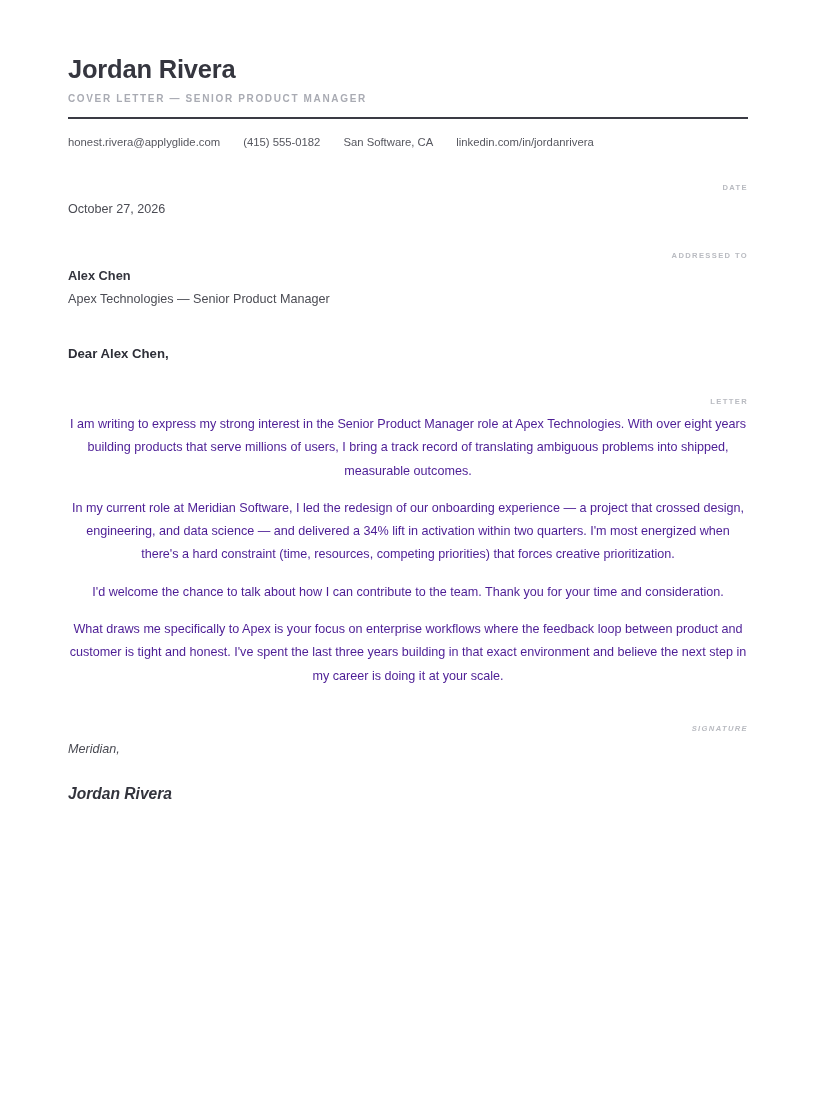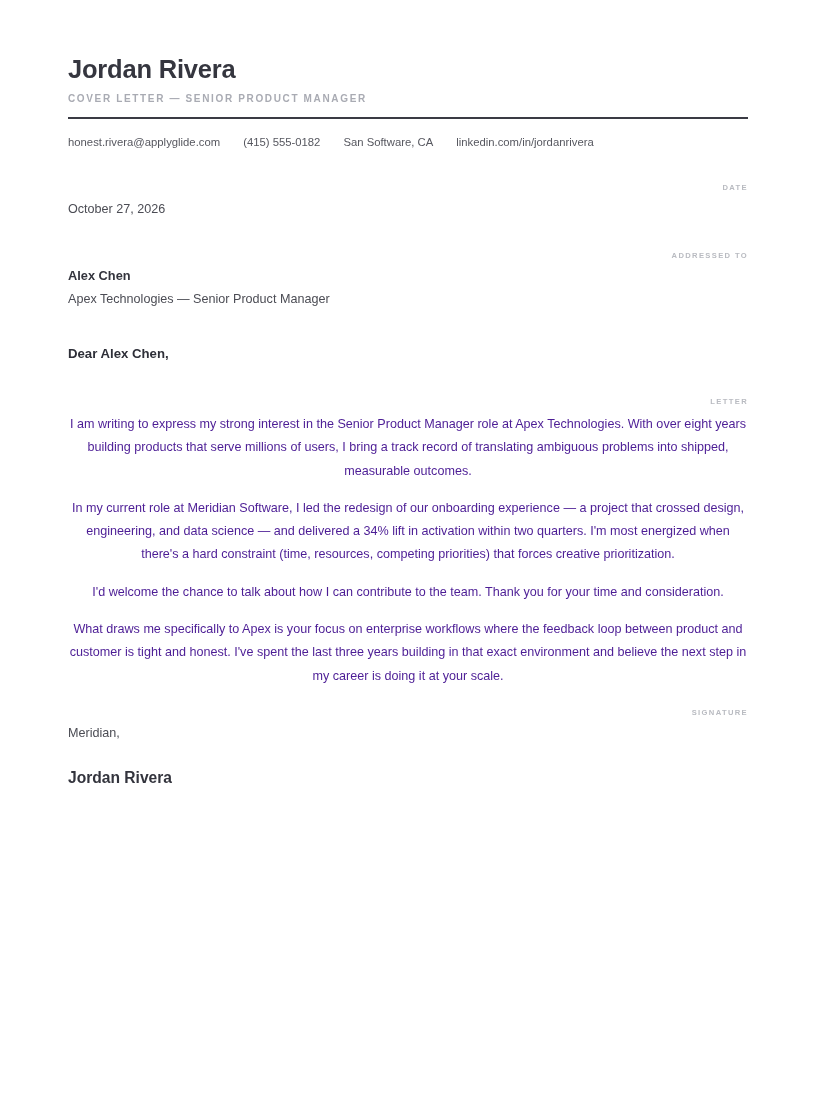--- a/index.html
+++ b/index.html
@@ -126,21 +126,21 @@
   .para {
     font-size: 12.6px;
     color: #4c1d95;
     line-height: 1.85;
     margin: 0 0 14px 0;
     text-align: center;
   }
   .para:last-child { margin-bottom: 0; }
 
   
-  .signature-section { margin-top: 20px; }
+  .signature-section { margin-top: 36px; font-style: italic; }
   .signoff {
     font-size: 12.6px;
     color: #4b4c54;
     line-height: 1.45;
     margin: 0;
   }
   .signer-name {
     font-size: 15.6px;
     font-weight: bold;
     color: #33343d;

